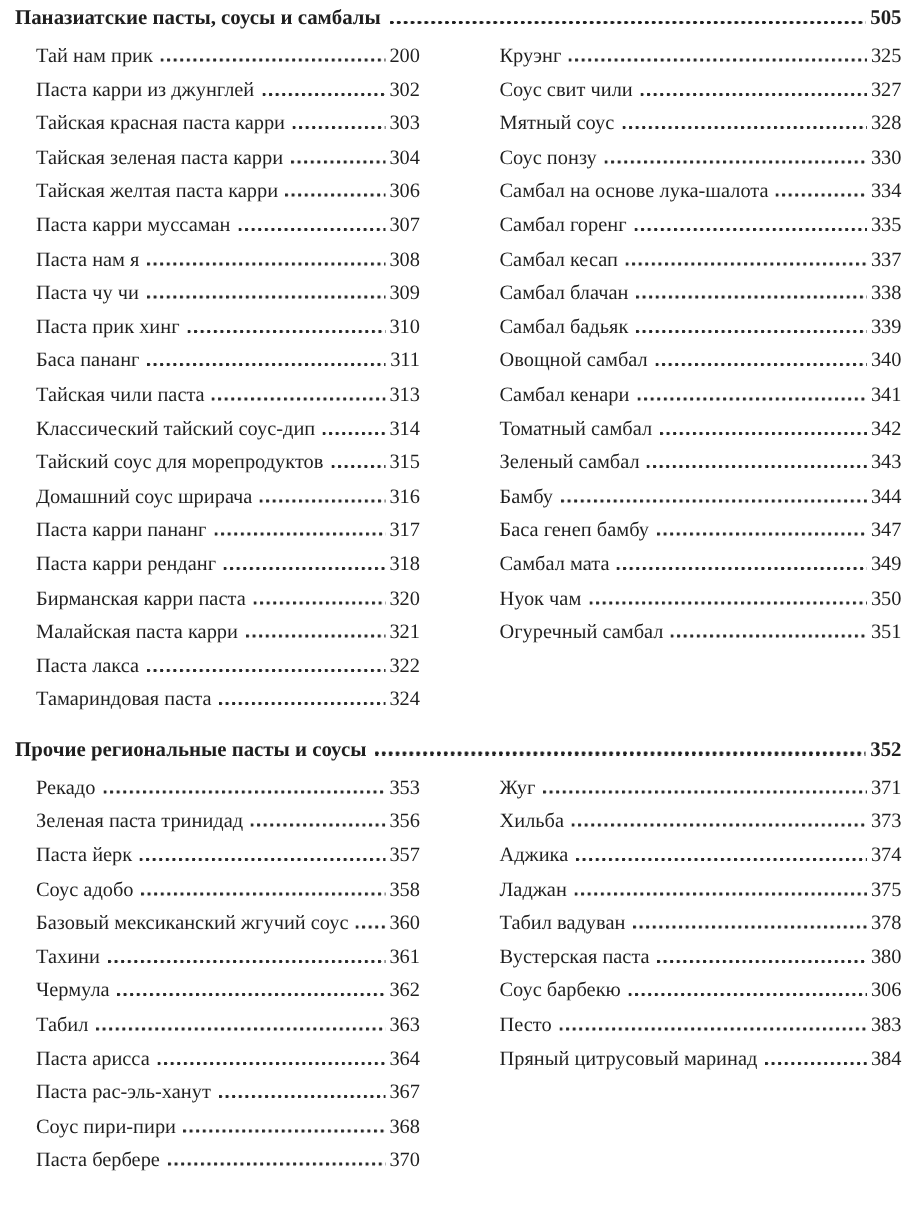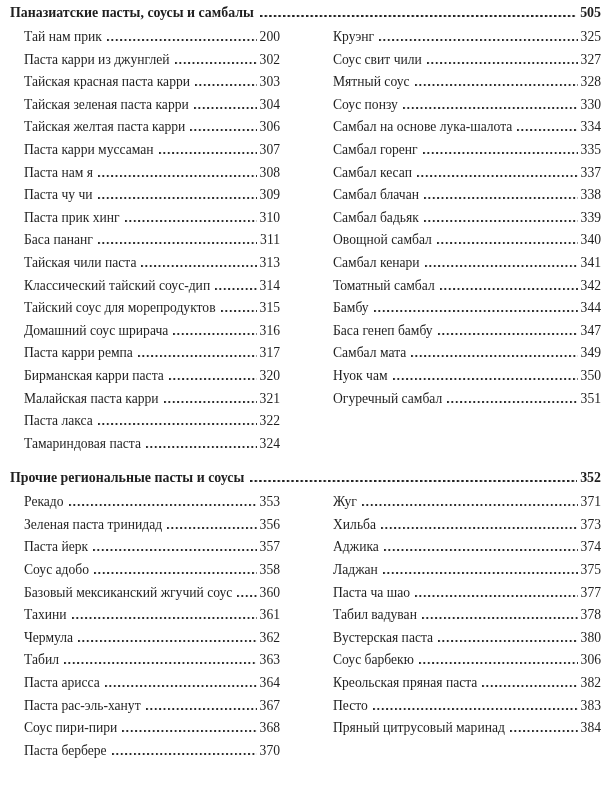--- a/index.html
+++ b/index.html
@@ -161,25 +161,30 @@
     <span class="page-num">315</span>
   </div>
 
   <div class="row entry-row">
     <span class="entry-title">Домашний соус шрирача</span>
     <span class="leader"></span>
     <span class="page-num">316</span>
   </div>
 
   <div class="row entry-row">
-    <span class="entry-title">Паста карри ремпа</span>
+    <span class="entry-title">Паста карри пананг</span>
     <span class="leader"></span>
     <span class="page-num">317</span>
   </div>
 
+  <div class="row entry-row">
+    <span class="entry-title">Паста карри ренданг</span>
+    <span class="leader"></span>
+    <span class="page-num">318</span>
+  </div>
 
   <div class="row entry-row">
     <span class="entry-title">Бирманская карри паста</span>
     <span class="leader"></span>
     <span class="page-num">320</span>
   </div>
 
   <div class="row entry-row">
     <span class="entry-title">Малайская паста карри</span>
     <span class="leader"></span>
@@ -266,20 +271,25 @@
     <span class="leader"></span>
     <span class="page-num">341</span>
   </div>
 
   <div class="row entry-row">
     <span class="entry-title">Томатный самбал</span>
     <span class="leader"></span>
     <span class="page-num">342</span>
   </div>
 
+  <div class="row entry-row">
+    <span class="entry-title">Зеленый самбал</span>
+    <span class="leader"></span>
+    <span class="page-num">343</span>
+  </div>
 
   <div class="row entry-row">
     <span class="entry-title">Бамбу</span>
     <span class="leader"></span>
     <span class="page-num">344</span>
   </div>
 
   <div class="row entry-row">
     <span class="entry-title">Баса генеп бамбу</span>
     <span class="leader"></span>
@@ -405,49 +415,39 @@
     <span class="leader"></span>
     <span class="page-num">374</span>
   </div>
 
   <div class="row entry-row">
     <span class="entry-title">Ладжан</span>
     <span class="leader"></span>
     <span class="page-num">375</span>
   </div>
 
-  <div class="row entry-row">
-    <span class="entry-title">Паста ча шао</span>
-    <span class="leader"></span>
-    <span class="page-num">377</span>
-  </div>
 
   <div class="row entry-row">
     <span class="entry-title">Табил вадуван</span>
     <span class="leader"></span>
     <span class="page-num">378</span>
   </div>
 
   <div class="row entry-row">
     <span class="entry-title">Вустерская паста</span>
     <span class="leader"></span>
     <span class="page-num">380</span>
   </div>
 
   <div class="row entry-row">
     <span class="entry-title">Соус барбекю</span>
     <span class="leader"></span>
     <span class="page-num">306</span>
   </div>
 
-  <div class="row entry-row">
-    <span class="entry-title">Креольская пряная паста</span>
-    <span class="leader"></span>
-    <span class="page-num">382</span>
-  </div>
 
   <div class="row entry-row">
     <span class="entry-title">Песто</span>
     <span class="leader"></span>
     <span class="page-num">383</span>
   </div>
 
   <div class="row entry-row">
     <span class="entry-title">Пряный цитрусовый маринад</span>
     <span class="leader"></span>

